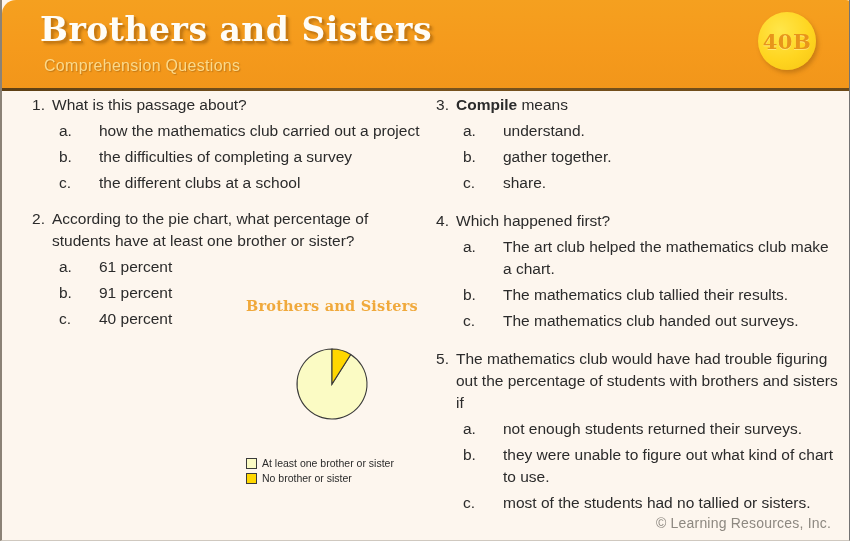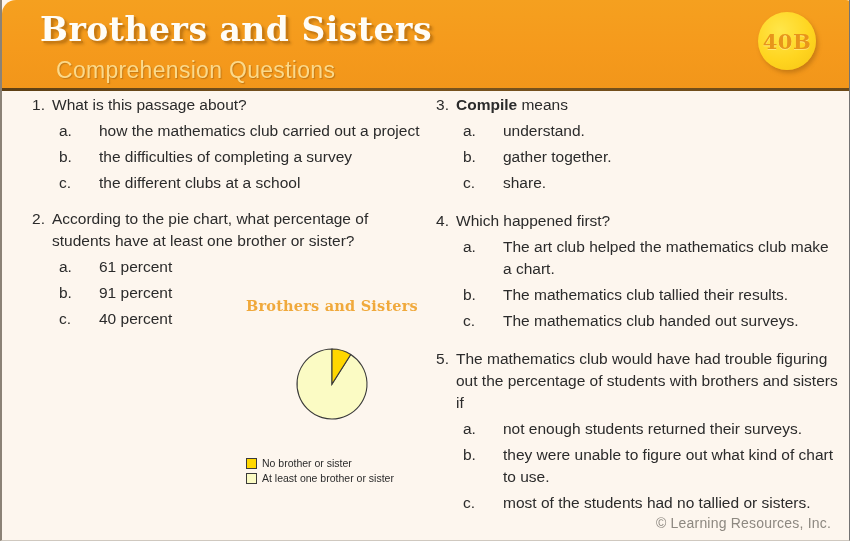--- a/index.html
+++ b/index.html
@@ -54,24 +54,24 @@
     font-family: "DejaVu Serif", serif;
     font-weight: bold;
     font-size: 33px;
     letter-spacing: 0.5px;
     color: #fffdf7;
     text-shadow: 2px 2px 0 #c97b12, 3px 3px 3px rgba(120,70,10,0.45);
     white-space: nowrap;
   }
   .header-subtitle {
     position: absolute;
-    left: 54px;
+    left: 42px;
     top: 57px;
     font-family: "Liberation Sans", sans-serif;
-    font-size: 23px;
+    font-size: 16px;
     color: #fbd98a;
     letter-spacing: 0.3px;
     text-shadow: 1px 1px 1px rgba(150,90,15,0.5);
     white-space: nowrap;
   }
 
   .badge {
     position: absolute;
     right: 36px;
     top: 12px;
@@ -258,27 +258,27 @@
         <div class="pie-wrap">
           <svg width="128" height="128" viewBox="0 0 128 128">
 
             <path id="slice-major" fill="#FBFBC4" stroke="#3A3A3A" stroke-width="1.1" d="M 64 64 L 82.75 34.45 A 35 35 0 1 1 64.00 29.00 Z"></path>
 
             <path id="slice-minor" fill="#FFD700" stroke="#3A3A3A" stroke-width="1.1" d="M 64 64 L 64.00 29.00 A 35 35 0 0 1 82.75 34.45 Z"></path>
           </svg>
         </div>
         <div class="legend">
           <div class="legend-row">
+            <span class="swatch" style="background:#FBFBC4;"></span>
+            <span>At least one brother or sister</span>
+          </div>
+          <div class="legend-row">
             <span class="swatch" style="background:#FFD700;"></span>
             <span>No brother or sister</span>
           </div>
-          <div class="legend-row">
-            <span class="swatch" style="background:#FBFBC4;"></span>
-            <span>At least one brother or sister</span>
-          </div>
         </div>
       </div>
 
     </div>
 
     <div class="col col-right">
 
       <div class="qblock">
         <div class="question">
           <span class="q-num">3.</span>

